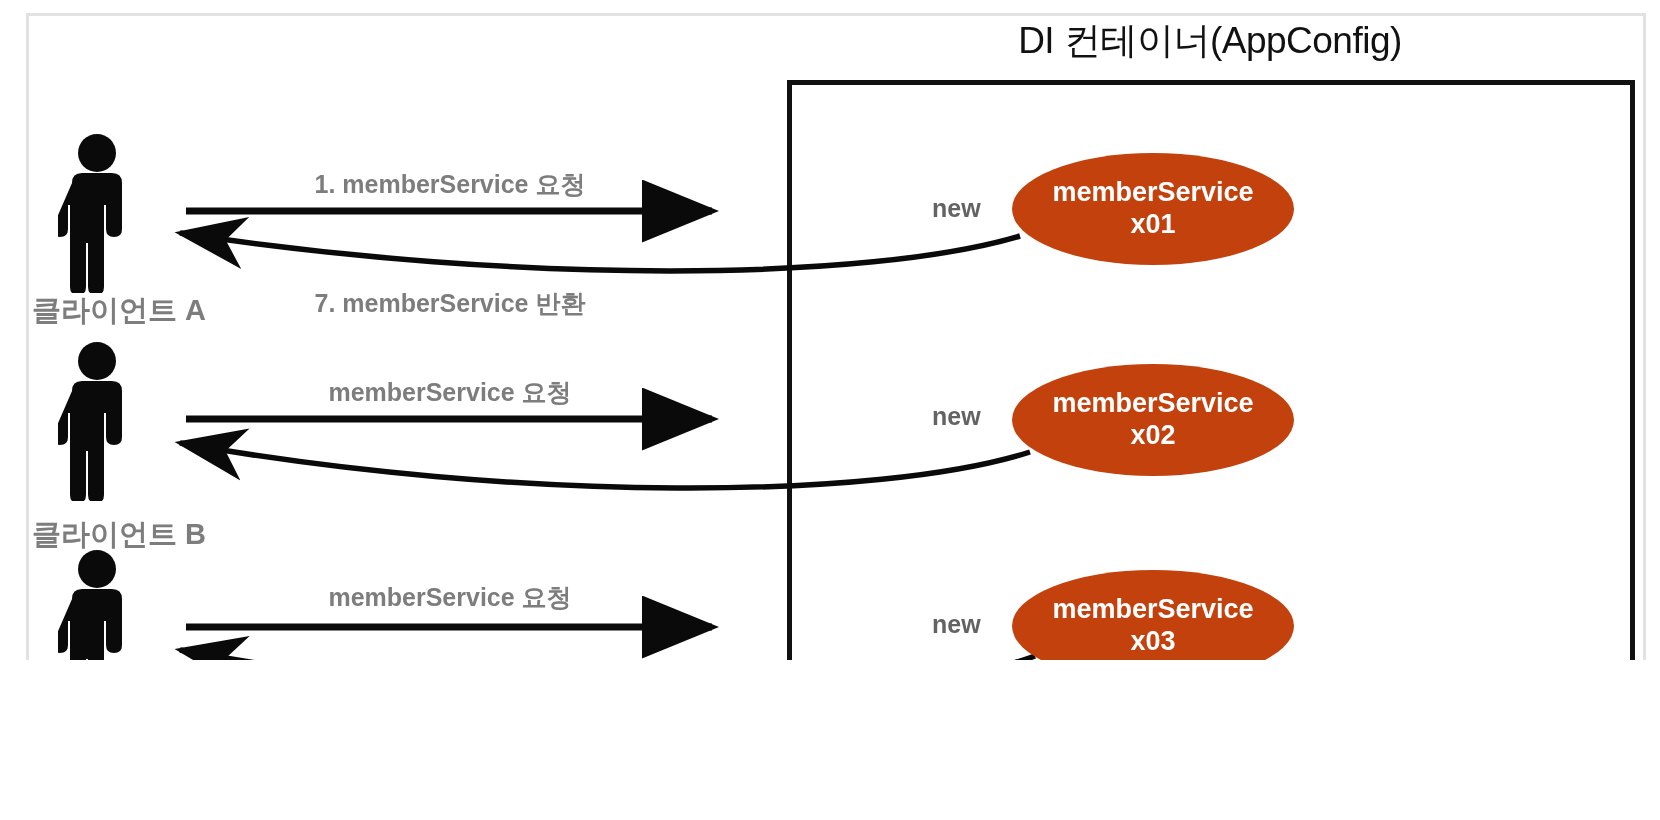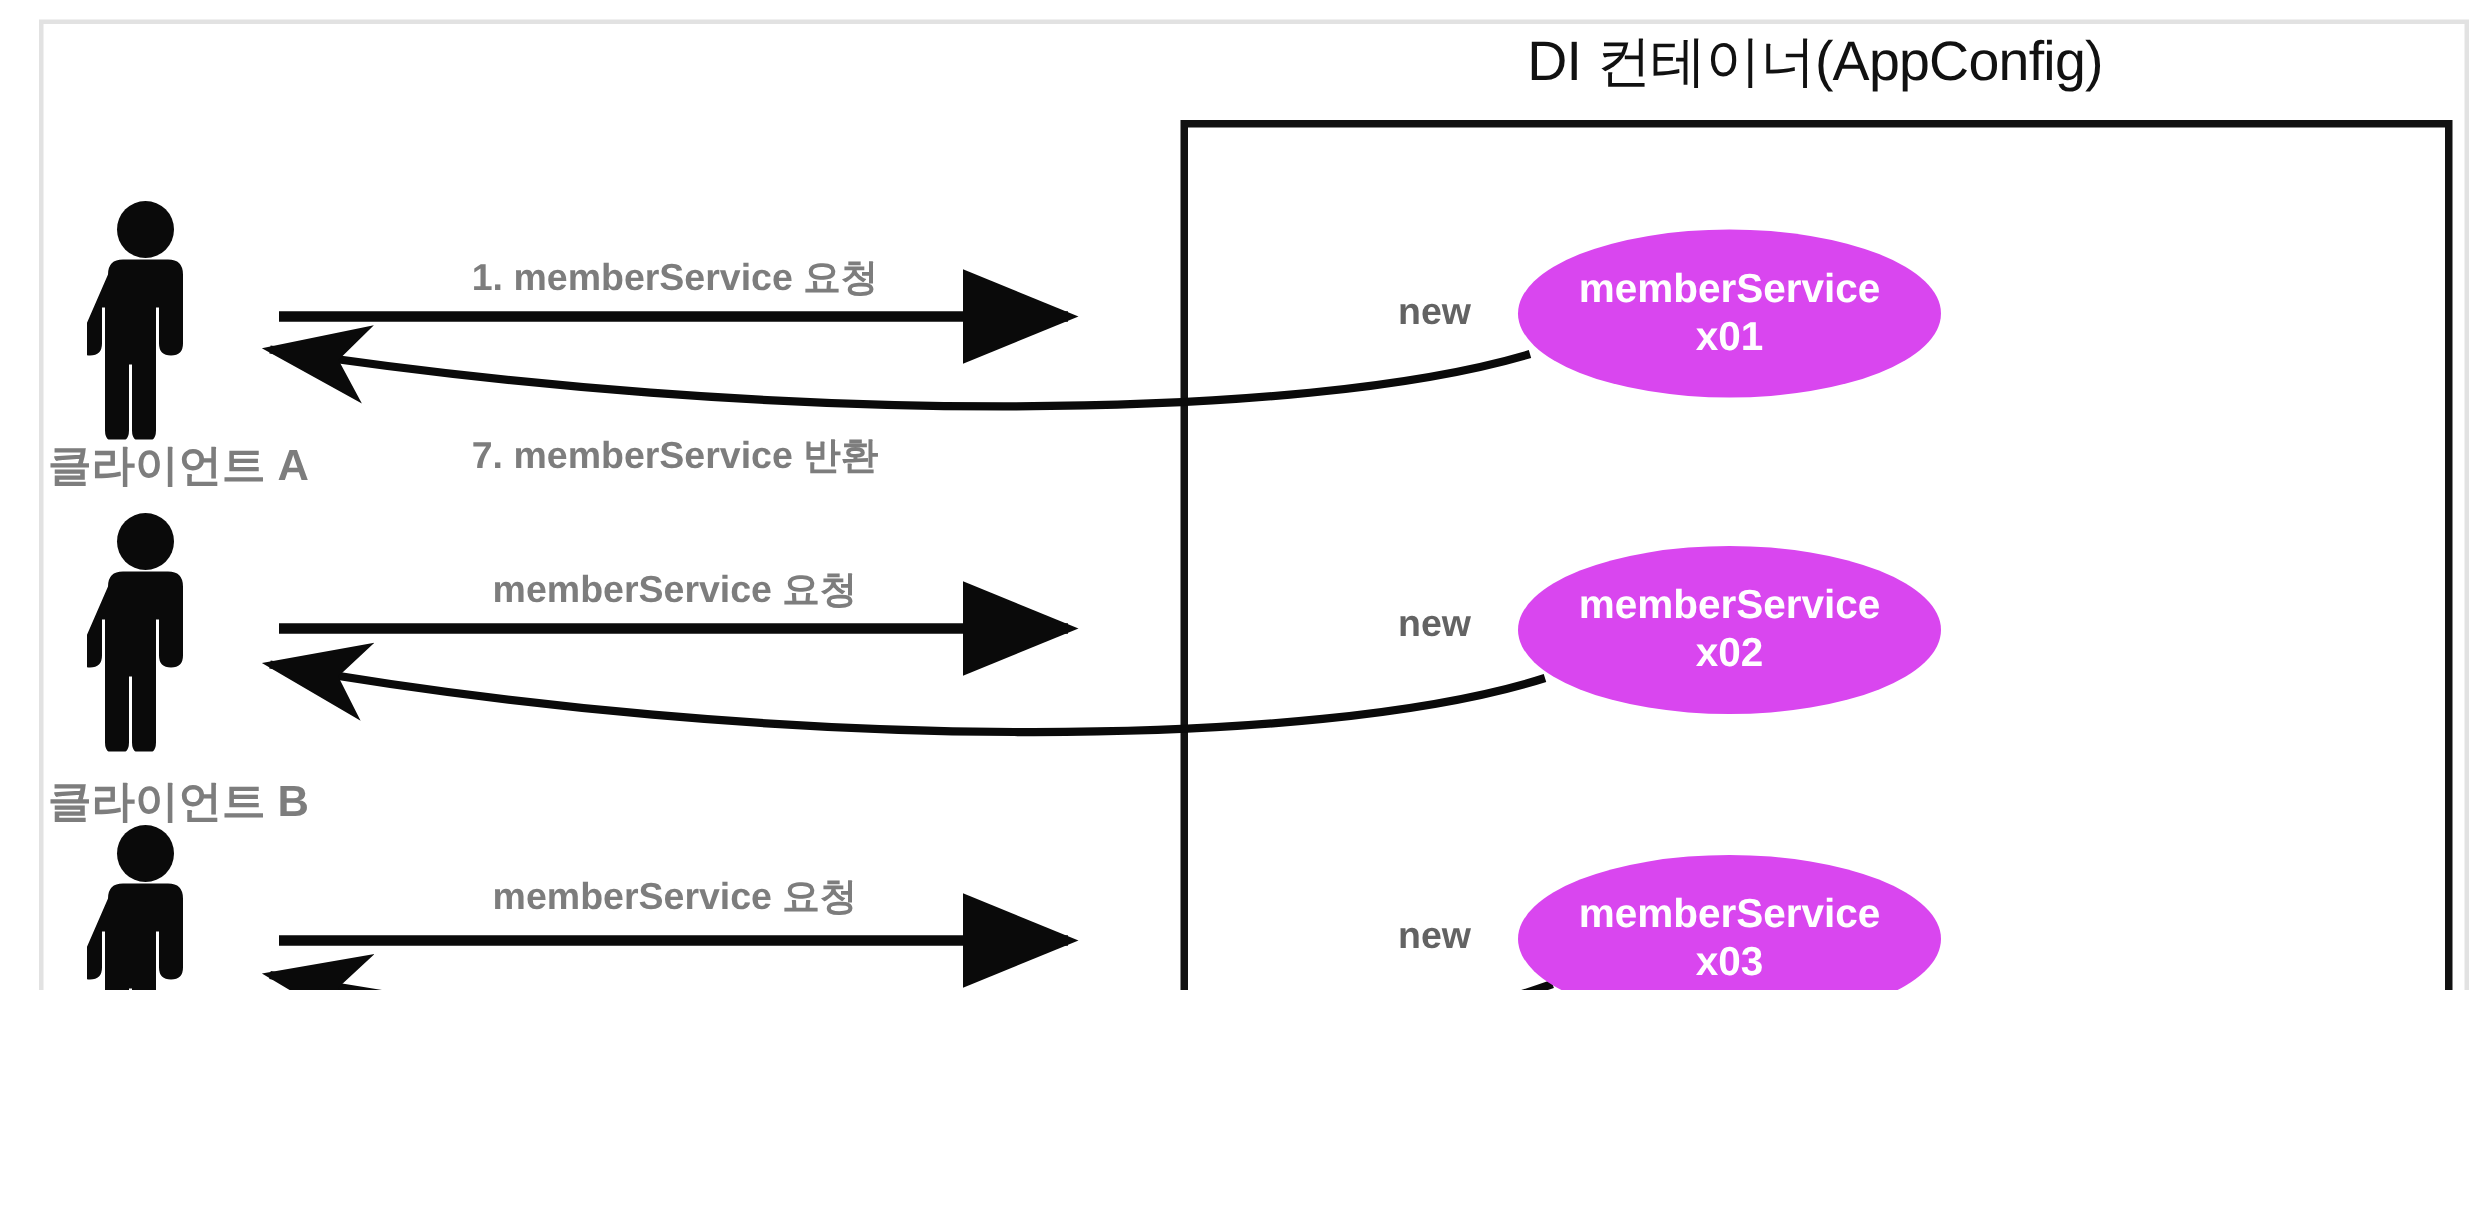--- a/index.html
+++ b/index.html
@@ -90,21 +90,21 @@
     font-weight: bold;
     color: #636363;
     white-space: nowrap;
   }
   
   .bean {
     position: absolute;
     width: 282px;
     height: 112px;
     border-radius: 50%;
-    background: #d946ef;
+    background: #c2410c;
     display: flex;
     flex-direction: column;
     align-items: center;
     justify-content: center;
     color: #ffffff;
     font-size: 27px;
     font-weight: bold;
     line-height: 1.18;
     text-align: center;
   }

